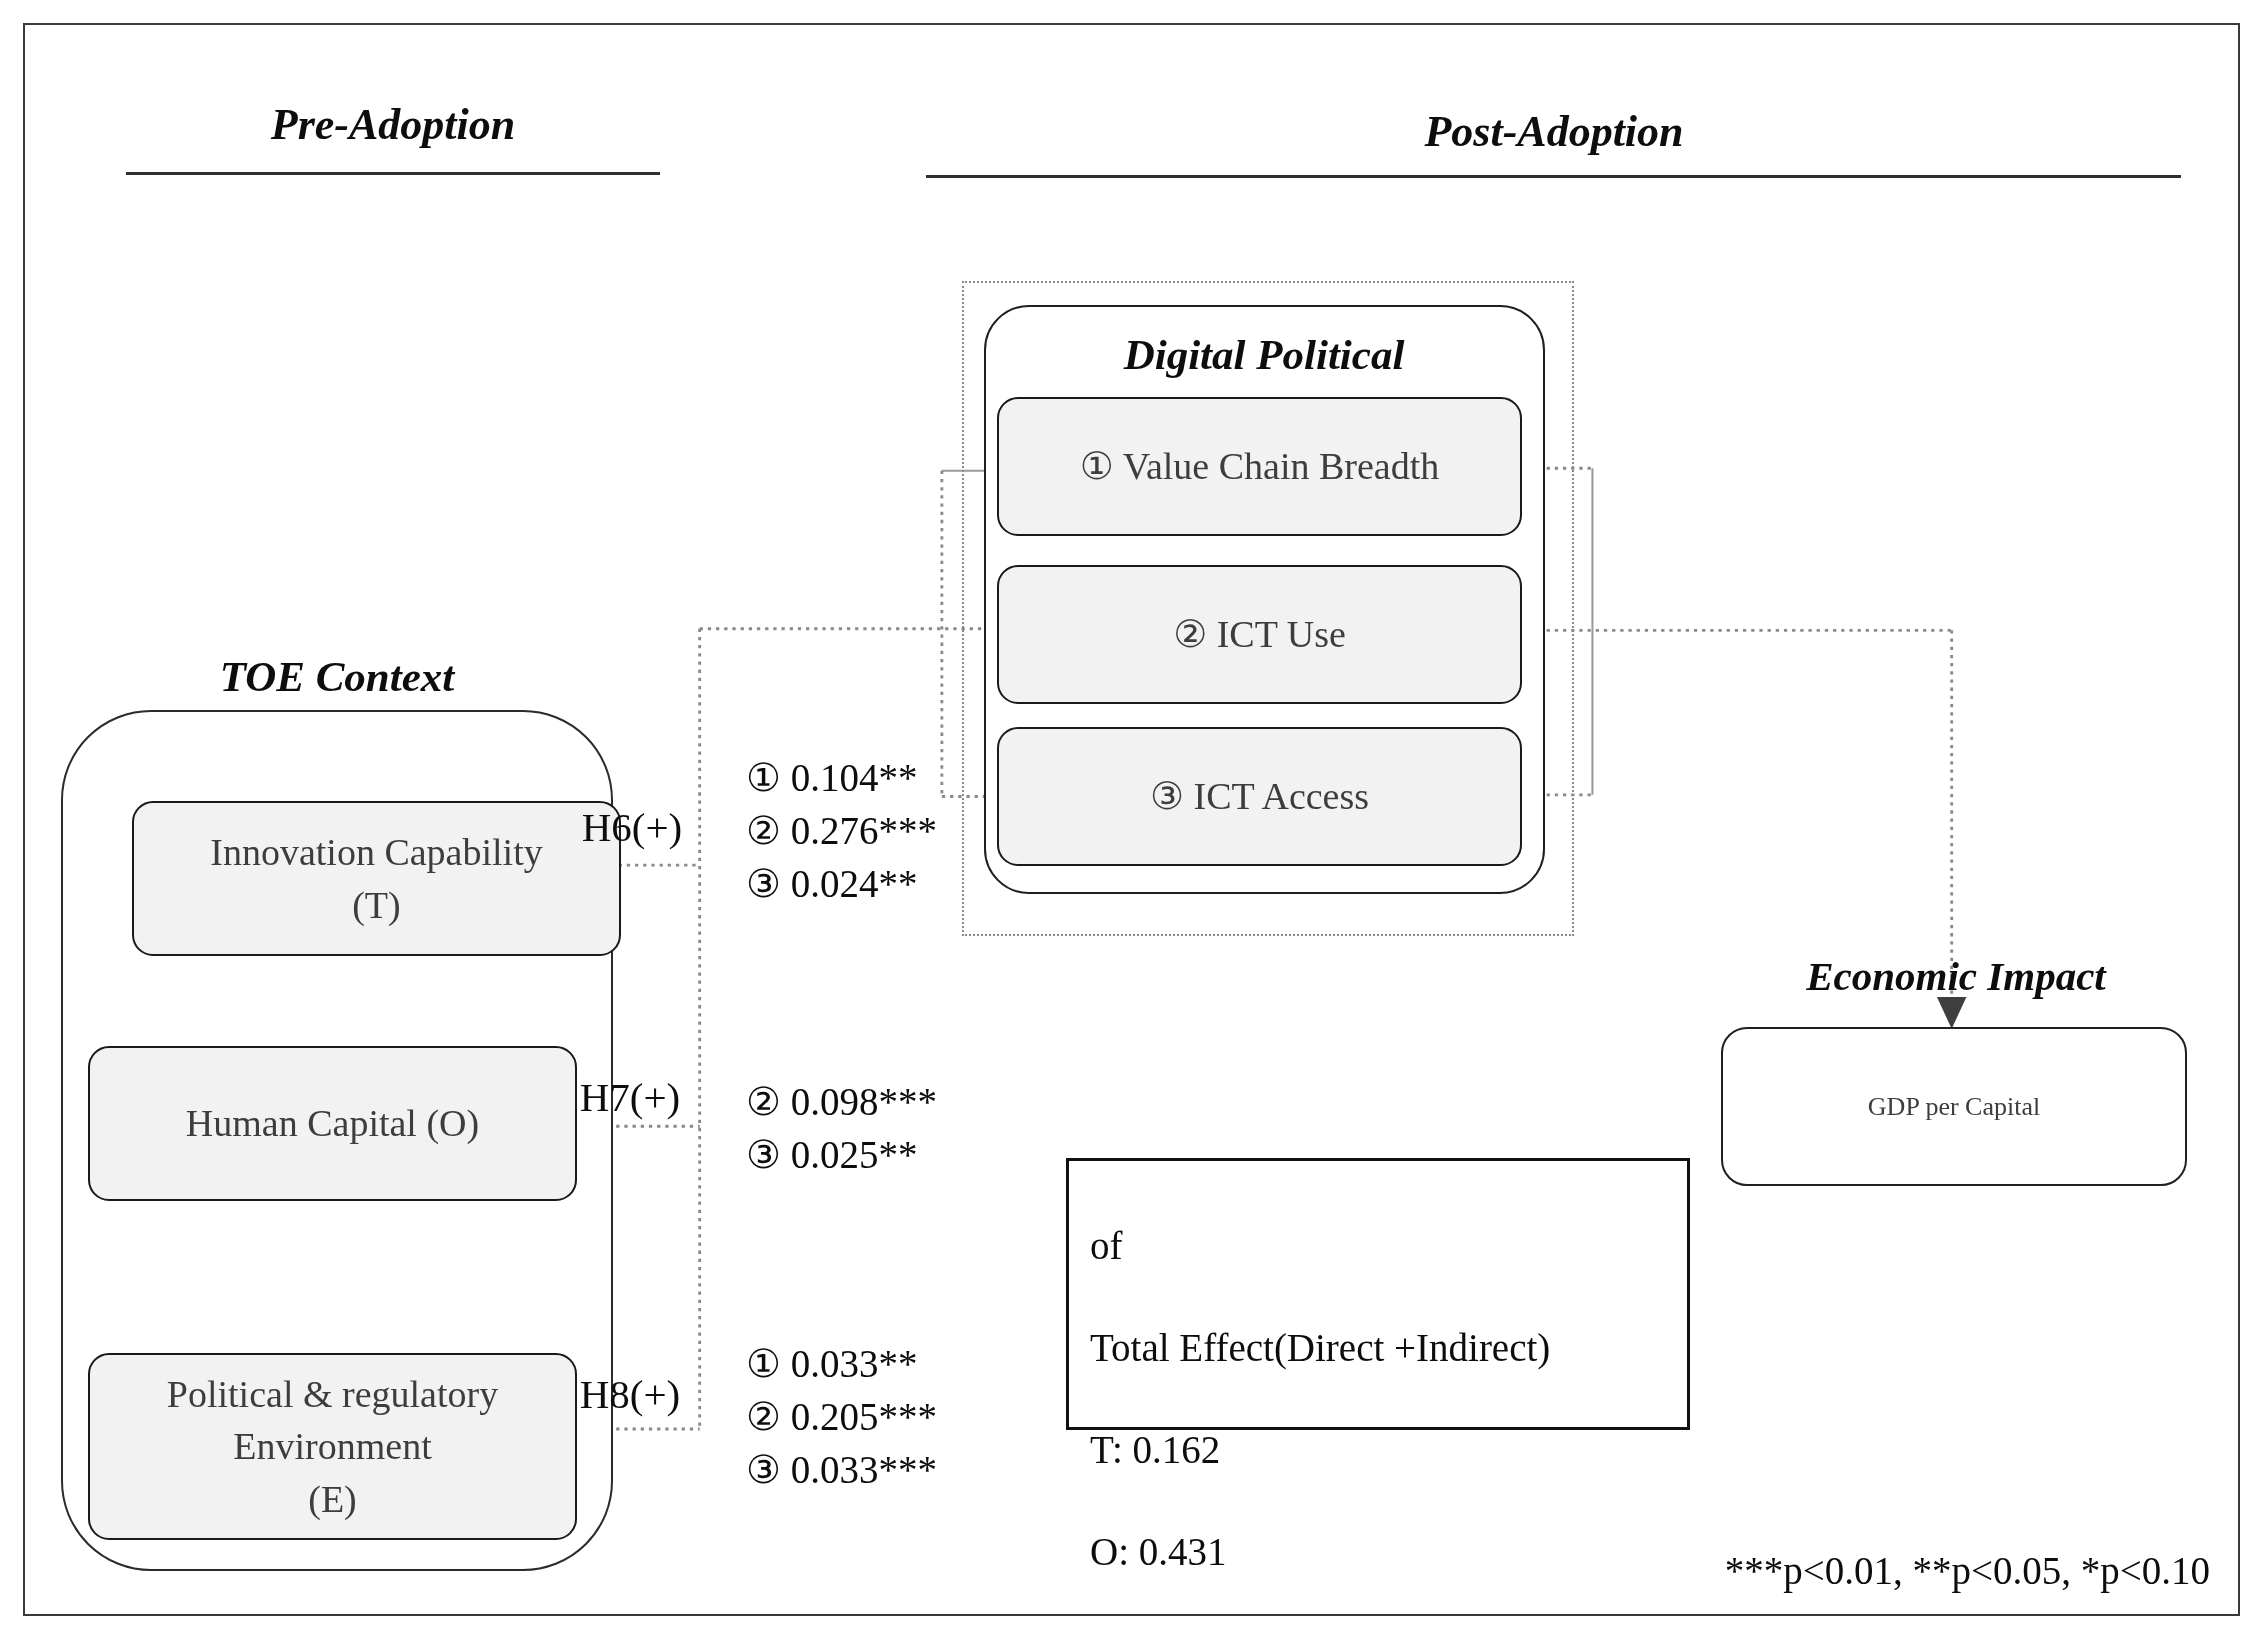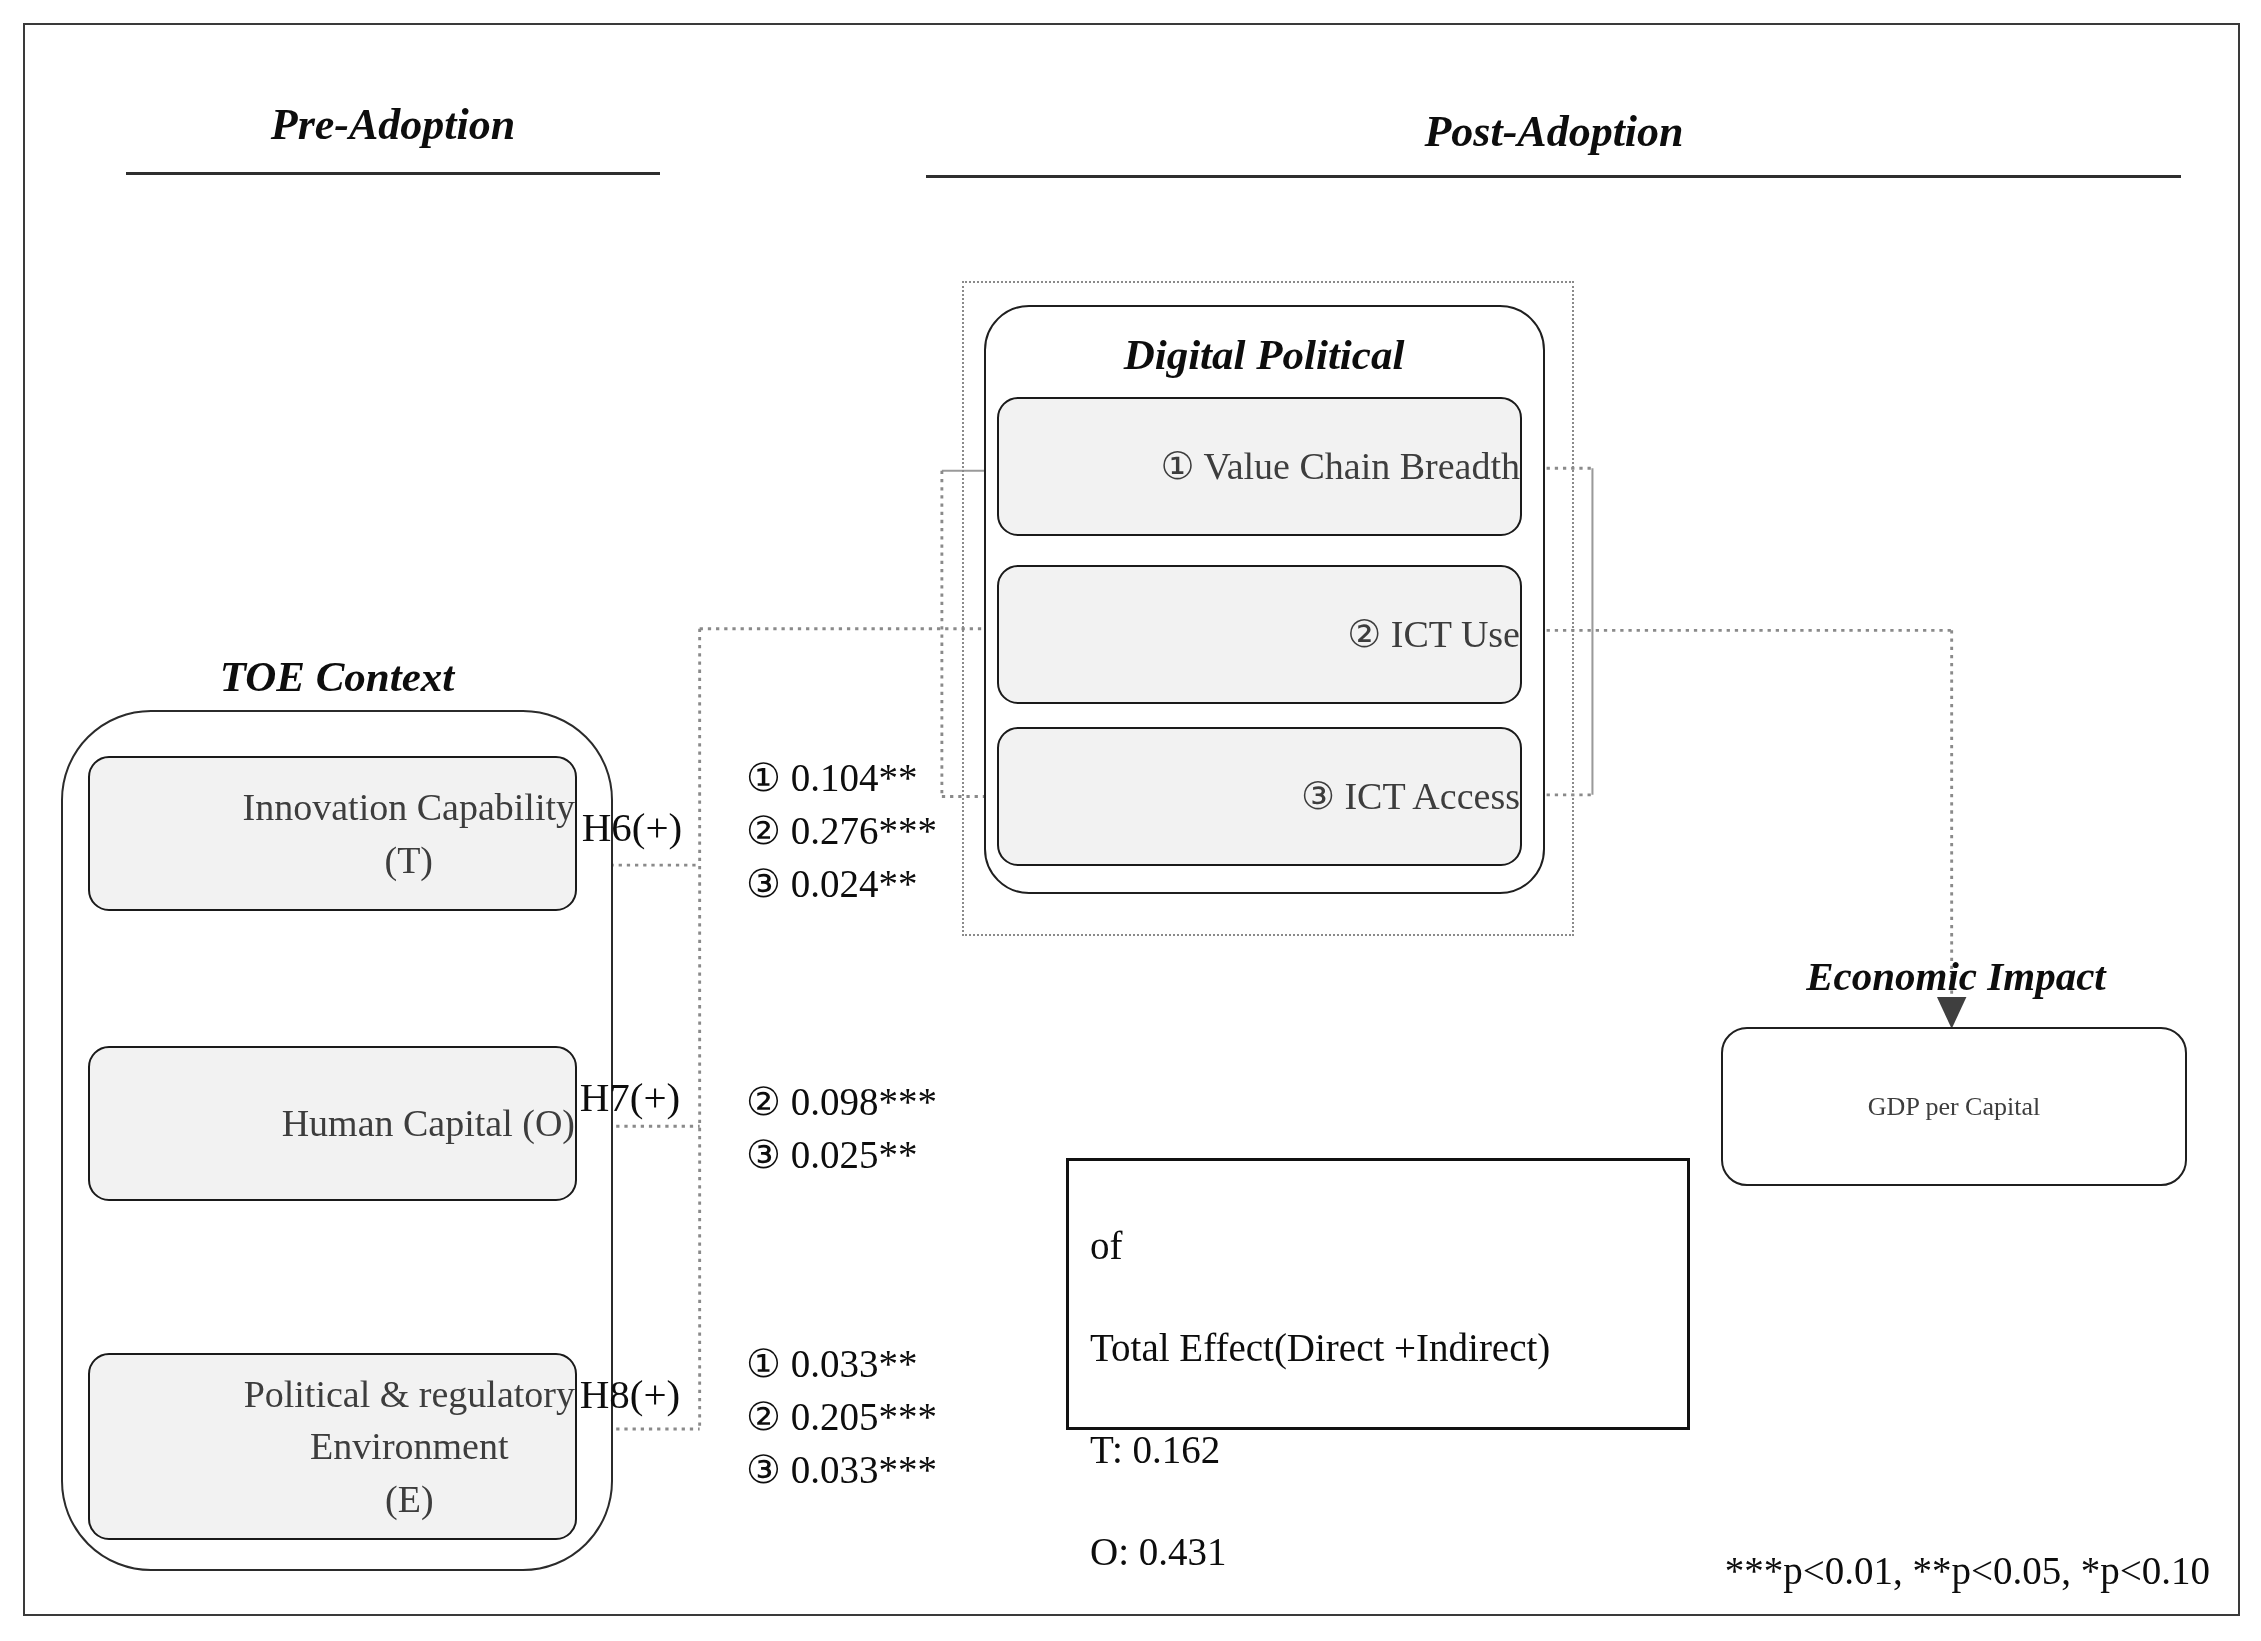--- a/index.html
+++ b/index.html
@@ -21,21 +21,21 @@
   .outer-border{
     left:23px;top:23px;width:2217px;height:1593px;
     border:2.5px solid #3a3a3a;box-sizing:border-box;
   }
   .toe-container{
     left:61px;top:710px;width:552px;height:861px;
     border:2.5px solid #2b2b2b;border-radius:90px;box-sizing:border-box;background:#ffffff;
   }
   .construct-box{
     background:#f2f2f2;border:2.5px solid #1a1a1a;border-radius:21px;box-sizing:border-box;
-    display:flex;align-items:center;justify-content:flex-end;
+    display:flex;align-items:center;justify-content:center;
     font-size:38px;color:#3d3d3d;text-align:center;white-space:pre-line;line-height:1.38;
   }
   .toe-box{left:88px;width:489px;}
   .di-dashed{
     left:962px;top:281px;width:612px;height:655px;
     border:2.5px dotted #8a8a8a;box-sizing:border-box;background:transparent;
   }
   .di-container{
     left:984px;top:305px;width:561px;height:589px;
     border:2.5px solid #1f1f1f;border-radius:45px;box-sizing:border-box;background:#ffffff;
@@ -97,21 +97,21 @@
     <circle class="node-dot" cx="713" cy="1746" r="13"></circle>
   </svg>
 
   <div class="abs section-title center-txt" style="left:393px;top:124px;">Pre-Adoption</div>
   <div class="abs rule" style="left:126px;top:172px;width:534px;"></div>
   <div class="abs section-title center-txt" style="left:1554px;top:131px;">Post-Adoption</div>
   <div class="abs rule" style="left:926px;top:175px;width:1255px;"></div>
 
   <div class="abs section-title center-txt" style="left:337px;top:676px;font-size:43px;">TOE Context</div>
   <div class="abs toe-container"></div>
-  <div class="abs construct-box toe-box" style="top:756px;height:155px;">
+  <div class="abs construct-box toe-box" style="top:801px;height:155px;margin-left:44px;">
     <span style="white-space:pre-line;">Innovation Capability
 (T)</span>
   </div>
   <div class="abs construct-box toe-box" style="top:1046px;height:155px;">
     <span style="white-space:pre-line;">Human Capital (O)</span>
   </div>
   <div class="abs construct-box toe-box" style="top:1353px;height:187px;">
     <span style="white-space:pre-line;">Political &amp; regulatory
 Environment
 (E)</span>

